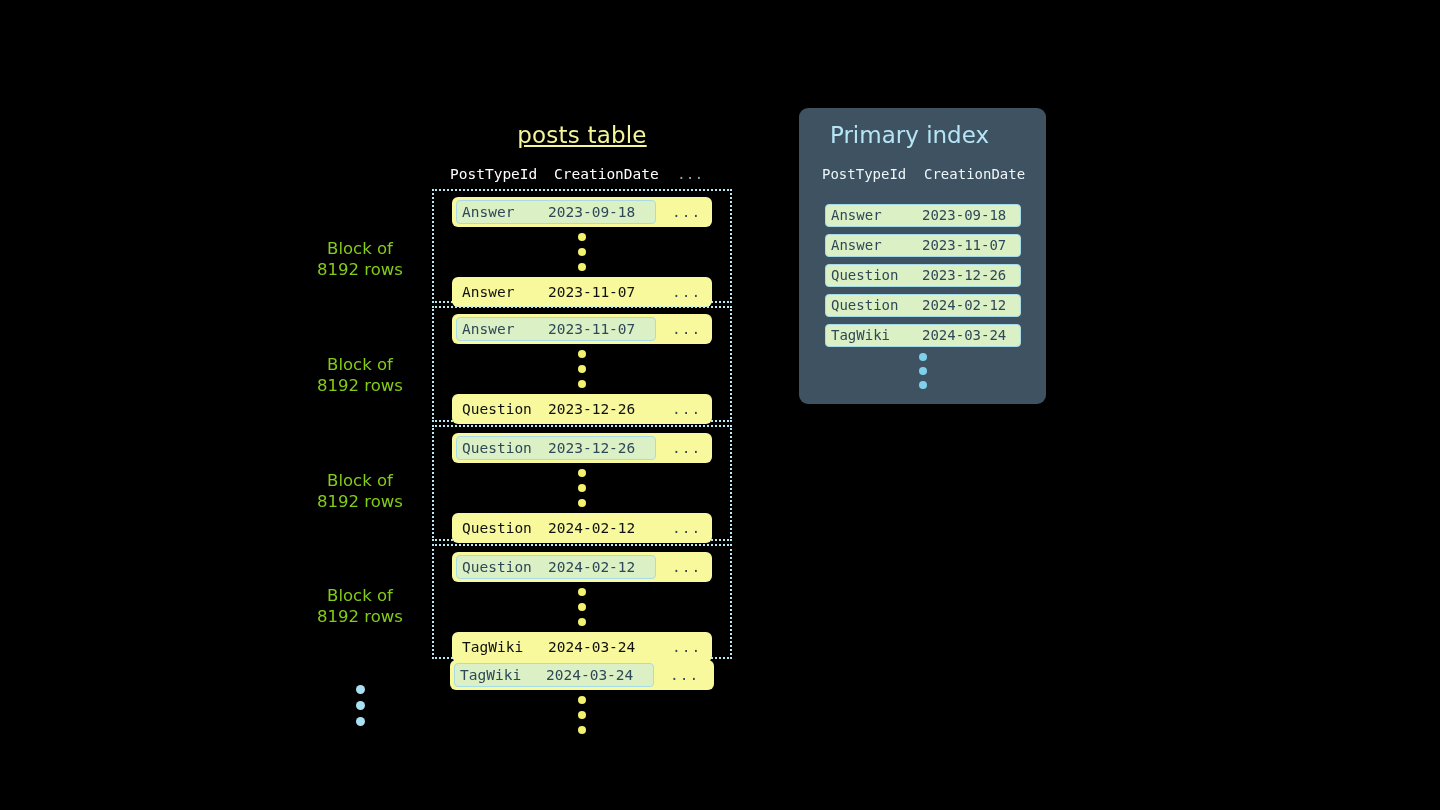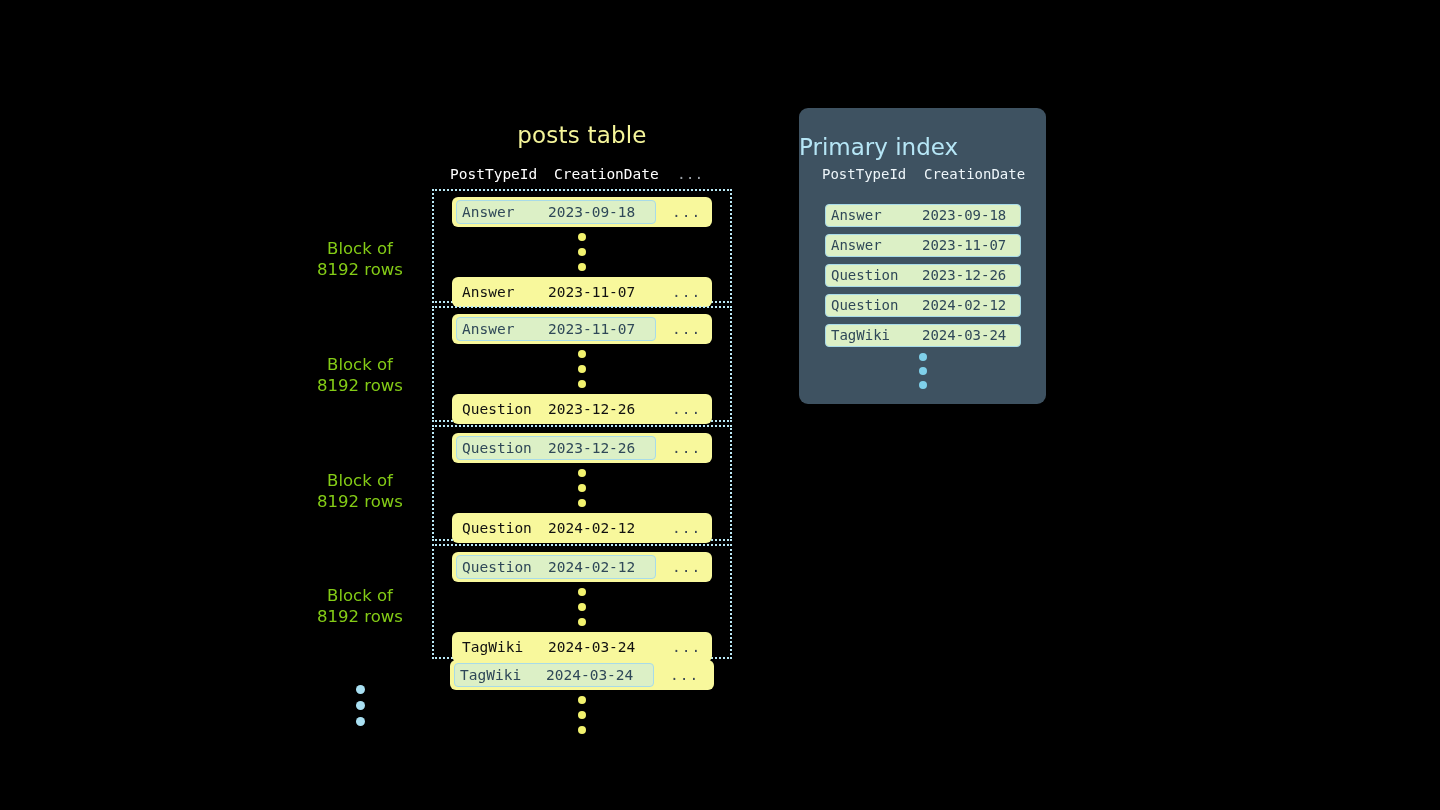--- a/index.html
+++ b/index.html
@@ -25,20 +25,21 @@
   .posts-title {
     position: absolute;
     left: 432px;
     top: 122px;
     width: 300px;
     text-align: center;
     color: #f5f59a;
     font-size: 23px;
     font-family: "DejaVu Sans", sans-serif;
     letter-spacing: .2px;
+    text-decoration: underline;
   }
 
   .col-headers {
     position: absolute;
     left: 432px;
     top: 166px;
     width: 300px;
     height: 20px;
     font-family: "DejaVu Sans Mono", monospace;
     font-size: 14.5px;
@@ -201,23 +202,23 @@
     top: 108px;
     width: 247px;
     height: 296px;
     background: #3e5261;
     border-radius: 9px;
     box-sizing: border-box;
   }
   .index-title {
     position: absolute;
     left: 0;
-    top: 26px;
+    top: 14px;
     width: 221px;
-    text-align: left;
+    text-align: center;
     color: #b6e6f6;
     font-size: 23px;
     font-family: "DejaVu Sans", sans-serif;
   }
   .index-headers {
     position: absolute;
     left: 0;
     top: 58px;
     width: 247px;
     height: 20px;

